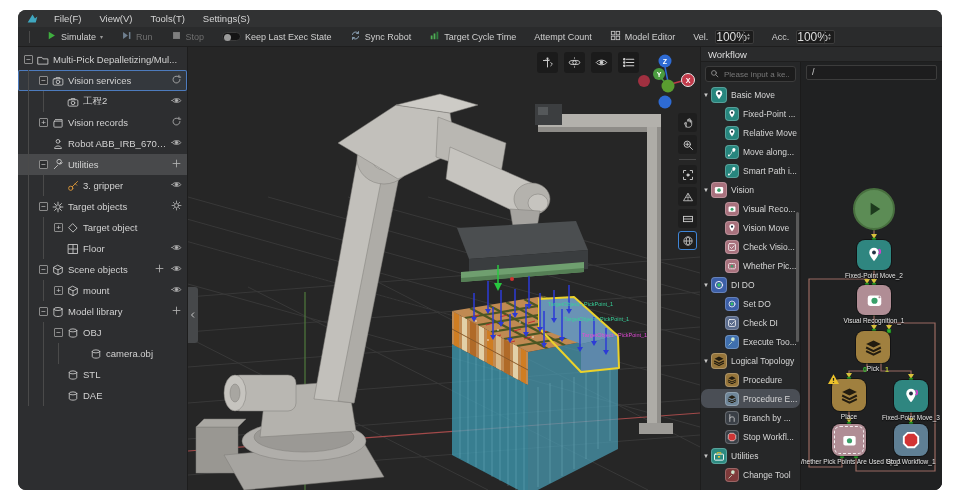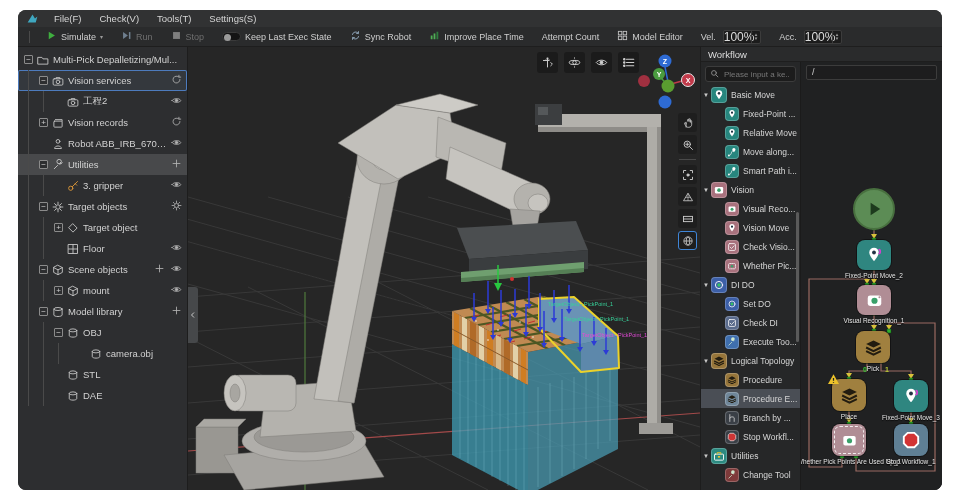--- a/index.html
+++ b/index.html
@@ -49,21 +49,21 @@
   
   .right-panel{width:242px;flex:none;background:#262728;display:flex;flex-direction:column;border-left:1px solid #1d1d1d;}
   .wf-header{height:15px;line-height:15px;padding:0 7px;color:#dedede;font-size:9.5px;background:#2a2b2c;border-bottom:1px solid #1e1e1e;}
   .wf-body{flex:1;display:flex;min-height:0;}
   .wf-list{width:100px;flex:none;position:relative;border-right:1px solid #1b1b1b;background:#262728;overflow:hidden;}
   .wf-search{margin:4px 4px 3px 4px;height:16px;background:#1c1c1c;border:1px solid #3c3c3c;border-radius:3px;
     display:flex;align-items:center;padding:0 4px;gap:3px;}
   .wf-search input{flex:1;min-width:0;background:transparent;border:none;outline:none;color:#bbb;font-size:8px;font-family:inherit;}
   .wf-search input::placeholder{color:#787878;}
   .wf-row{height:19px;display:flex;align-items:center;padding-right:2px;font-size:8.5px;color:#d6d6d6;}
-  .wf-row.sel{background:#4a4e55;}
+  .wf-row.sel{background:#4a4e55;border-radius:7px;}
   .wf-caret{width:10px;flex:none;text-align:center;font-size:6px;color:#c9c9c9;}
   .wf-indent{width:24px;flex:none;}
   .wf-tile{flex:none;border-radius:4px;display:flex;align-items:center;justify-content:center;margin-right:4px;
     box-shadow:inset 0 0 0 1px rgba(255,255,255,.22);}
   .wf-tile.big{width:16px;height:16px;}
   .wf-tile.small{width:14px;height:14px;}
   .wf-label{flex:1;overflow:hidden;text-overflow:ellipsis;white-space:nowrap;}
   .wf-scroll{position:absolute;right:1px;top:150px;width:3px;height:130px;background:#5a5a5a;border-radius:2px;}
   .wf-canvas{flex:1;position:relative;background:#202122;overflow:hidden;}
   .crumb{position:absolute;left:5px;top:3px;right:5px;height:15px;background:#1d1d1e;border:1px solid #3c3c3c;
@@ -84,21 +84,21 @@
 
 <div class="window">
 
   <div class="menubar">
     <span class="logo">
       <svg viewBox="0 0 16 16" width="13" height="13">
           <path d="M2 13L8 3l3 5 3-2.5L12 13z" fill="#3fa7c0"></path>
         </svg>
     </span>
     <span class="mb-item">File(F)</span>
-    <span class="mb-item">Check(V)</span>
+    <span class="mb-item">View(V)</span>
     <span class="mb-item">Tools(T)</span>
     <span class="mb-item">Settings(S)</span>
   </div>
 
   <div class="toolbar">
     <span class="tb-sep"></span>
     <span class="tb-item">
       <span><svg viewBox="0 0 16 16" width="11" height="11">
             <path d="M4 2.5L13 8 4 13.5z" fill="#3fae3f"></path>
           </svg></span>
@@ -128,21 +128,21 @@
             <path d="M12.3 2.3v2.7h-2.7M3.7 13.7v-2.7h2.7"></path>
           </svg></span>
       <span>Sync Robot</span>
     </span>
     <span class="tb-item">
       <span><svg viewBox="0 0 16 16" width="11" height="11">
             <rect x="2.5" y="8" width="2.6" height="5.5" fill="#4fae55"></rect>
             <rect x="6.7" y="5" width="2.6" height="8.5" fill="#4fae55"></rect>
             <rect x="10.9" y="2.5" width="2.6" height="11" fill="#2f7f3f"></rect>
           </svg></span>
-      <span>Improve Place Time</span>
+      <span>Target Cycle Time</span>
     </span>
     <span class="tb-item">
       <span>Attempt Count</span>
     </span>
     <span class="tb-item">
       <span><svg viewBox="0 0 16 16" width="11" height="11" fill="none" stroke="#c0c0c0" stroke-width="1.3">
             <rect x="2" y="2" width="5" height="5"></rect>
             <rect x="9" y="2" width="5" height="5"></rect>
             <rect x="2" y="9" width="5" height="5"></rect>
             <rect x="9" y="9" width="5" height="5"></rect>

